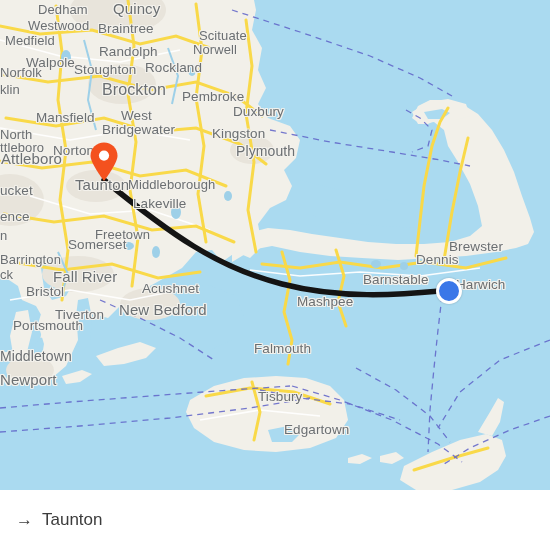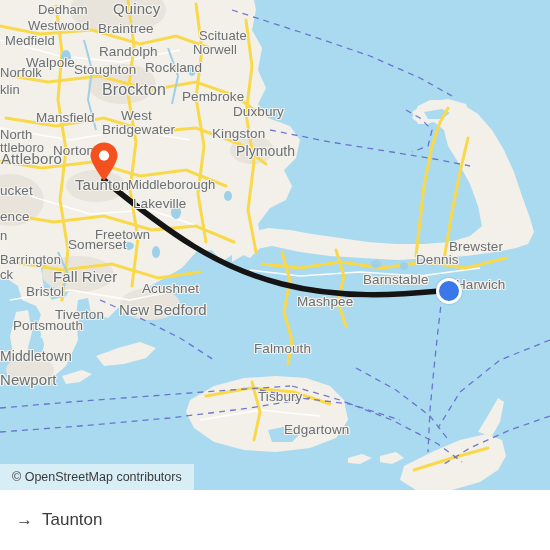--- a/index.html
+++ b/index.html
@@ -346,21 +346,20 @@
 
     <svg id="origin-marker" viewBox="0 0 30 40" style="left:89px; top:142px;">
       <path d="M15 39 C15 39 28.5 21.5 28.5 13.8 C28.5 6.2 22.4 0.6 15 0.6
                C7.6 0.6 1.5 6.2 1.5 13.8 C1.5 21.5 15 39 15 39 Z" fill="#f4511e"></path>
       <circle cx="15" cy="13.6" r="5.1" fill="#ffffff"></circle>
     </svg>
 
     <div id="dest-marker" style="left:436px; top:278px;"></div>
 
 
-    <div id="attribution">© OpenStreetMap contributors</div>
   </div>
 
   <div id="footer">
 
     <div id="route-summary">
       <span id="route-arrow">→</span>
       <span>Taunton</span>
     </div>
 
   </div>

